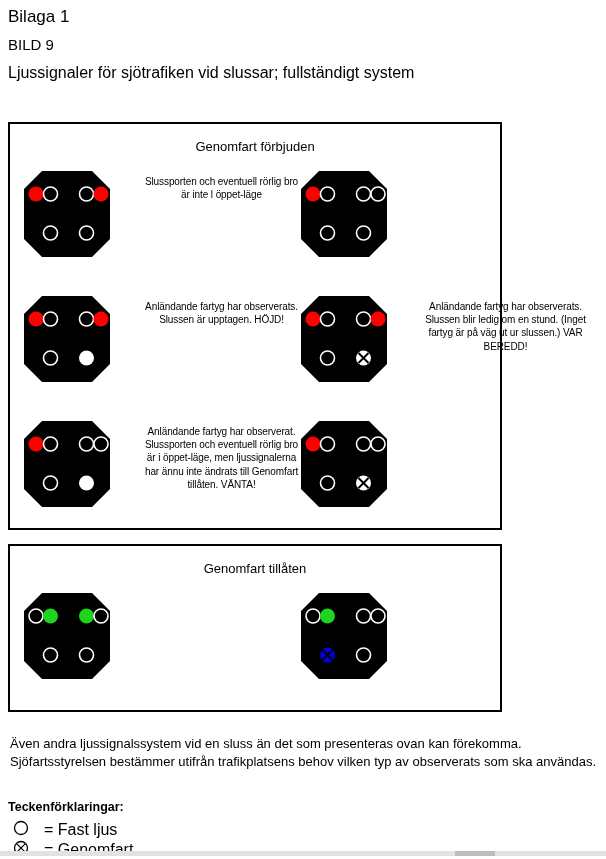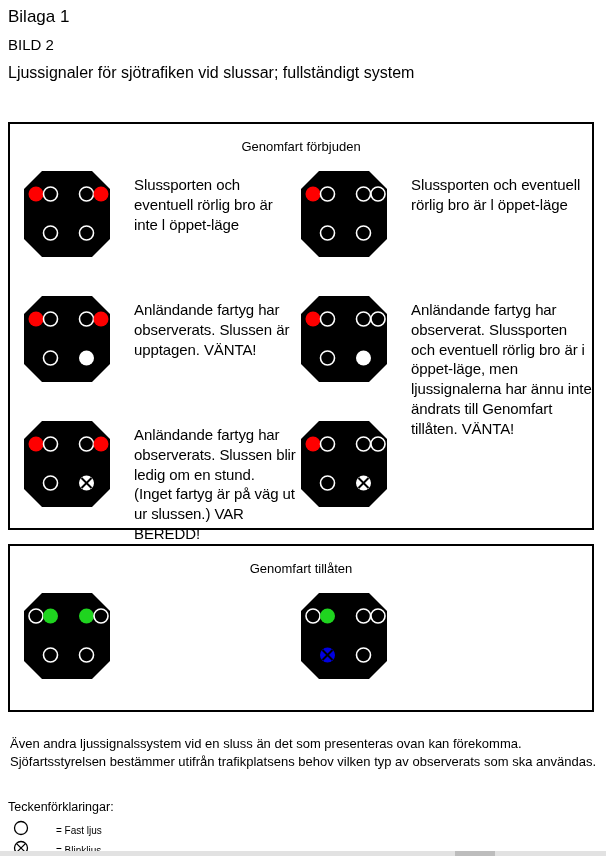--- a/index.html
+++ b/index.html
@@ -6,57 +6,57 @@
   body{
     width:606px;height:859px;position:relative;overflow:hidden;
     background:#ffffff;color:#000;
     font-family:"Liberation Sans", sans-serif;
   }
   .hdr{position:absolute;left:8px;white-space:nowrap}
   #hdr-annex{top:7px;font-size:17px}
   #hdr-figure{top:36px;font-size:15px}
   #hdr-title{top:64px;font-size:16px}
 
-  .signal-box{position:absolute;left:8px;width:586px;border:2px solid #000;background:#fff;box-sizing:border-box}
+  .signal-box{position:absolute;left:8px;width:494px;border:2px solid #000;background:#fff;box-sizing:border-box}
   #box-forbidden{top:122px;height:408px}
   #box-allowed{top:544px;height:168px}
   .box-title{text-align:center;font-size:13px;margin-top:15px;height:17px}
 
   .entries{display:grid;grid-template-columns:291px 291px;margin-top:6px}
   .entry{display:flex;align-items:flex-start;box-sizing:border-box}
   #box-forbidden .entry{height:125px}
   #box-allowed .entry{height:110px}
   .entry:nth-child(odd){padding-left:14px}
   .panel{flex:none;margin-top:9px}
   .entry-text{
-    font-size:15px;line-height:1.32;letter-spacing:-0.1px;
-    margin-top:13px;margin-left:24px;
+    font-size:10px;line-height:1.32;letter-spacing:-0.1px;
+    margin-top:13px;margin-left:32px;text-align:center;
   }
   .entry:nth-child(odd) .entry-text{width:162px}
   .entry:nth-child(even) .entry-text{width:190px}
 
   .footnote{position:absolute;left:10px;font-size:13px;white-space:nowrap}
   #footnote-0{top:736px}
   #footnote-1{top:754px}
 
-  #legend-title{position:absolute;left:8px;top:800px;font-size:12.5px;font-weight:normal}
+  #legend-title{position:absolute;left:8px;top:800px;font-size:12.5px;font-weight:bold}
   .legend-item{position:absolute;left:12px;display:flex;align-items:center}
   #legend-item-0{top:819px}
   #legend-item-1{top:839px}
   .legend-symbol{flex:none}
-  .legend-label{font-size:10px;margin-left:26px}
+  .legend-label{font-size:16px;margin-left:14px}
 
   #scrollbar-track{position:absolute;left:0;top:851px;width:606px;height:5px}
   #scrollbar-thumb{position:absolute;left:455px;top:0;width:40px;height:5px}
 </style>
 </head>
 <body>
 
 <div class="hdr" id="hdr-annex">Bilaga 1</div>
-<div class="hdr" id="hdr-figure">BILD 2</div>
+<div class="hdr" id="hdr-figure">BILD 9</div>
 <div class="hdr" id="hdr-title">Ljussignaler för sjötrafiken vid slussar; fullständigt system</div>
 
 <div class="signal-box" id="box-forbidden">
   <div class="box-title">Genomfart förbjuden</div>
   <div class="entries" id="entries-forbidden">
       <div class="entry">
         <span class="panel"><svg width="86" height="86" viewBox="0 0 86 86">
             <path d="M18 0 H68 L86 18 V68 L68 86 H18 L0 68 V18 Z" fill="#000000"></path>
             <circle cx="12" cy="23" r="7.5" fill="#fe0000"></circle>
             <circle cx="26.5" cy="23" r="7" fill="#000000" stroke="#ffffff" stroke-width="1.6"></circle>
@@ -70,59 +70,58 @@
       <div class="entry">
         <span class="panel"><svg width="86" height="86" viewBox="0 0 86 86">
             <path d="M18 0 H68 L86 18 V68 L68 86 H18 L0 68 V18 Z" fill="#000000"></path>
             <circle cx="12" cy="23" r="7.5" fill="#fe0000"></circle>
             <circle cx="26.5" cy="23" r="7" fill="#000000" stroke="#ffffff" stroke-width="1.6"></circle>
             <circle cx="62.5" cy="23" r="7" fill="#000000" stroke="#ffffff" stroke-width="1.6"></circle>
             <circle cx="77" cy="23" r="7" fill="#000000" stroke="#ffffff" stroke-width="1.6"></circle>
             <circle cx="26.5" cy="62" r="7" fill="#000000" stroke="#ffffff" stroke-width="1.6"></circle>
             <circle cx="62.5" cy="62" r="7" fill="#000000" stroke="#ffffff" stroke-width="1.6"></circle>
           </svg></span>
-        <div class="entry-text">Slussporten och eventuell rörlig bro är l öppet-läge</div>
       </div>
       <div class="entry">
         <span class="panel"><svg width="86" height="86" viewBox="0 0 86 86">
             <path d="M18 0 H68 L86 18 V68 L68 86 H18 L0 68 V18 Z" fill="#000000"></path>
             <circle cx="12" cy="23" r="7.5" fill="#fe0000"></circle>
             <circle cx="26.5" cy="23" r="7" fill="#000000" stroke="#ffffff" stroke-width="1.6"></circle>
             <circle cx="62.5" cy="23" r="7" fill="#000000" stroke="#ffffff" stroke-width="1.6"></circle>
             <circle cx="77" cy="23" r="7.5" fill="#fe0000"></circle>
             <circle cx="26.5" cy="62" r="7" fill="#000000" stroke="#ffffff" stroke-width="1.6"></circle>
             <circle cx="62.5" cy="62" r="7.5" fill="#ffffff"></circle>
           </svg></span>
-        <div class="entry-text">Anländande fartyg har observerats. Slussen är upptagen. VÄNTA!</div>
-      </div>
-      <div class="entry">
-        <span class="panel"><svg width="86" height="86" viewBox="0 0 86 86">
-            <path d="M18 0 H68 L86 18 V68 L68 86 H18 L0 68 V18 Z" fill="#000000"></path>
-            <circle cx="12" cy="23" r="7.5" fill="#fe0000"></circle>
-            <circle cx="26.5" cy="23" r="7" fill="#000000" stroke="#ffffff" stroke-width="1.6"></circle>
-            <circle cx="62.5" cy="23" r="7" fill="#000000" stroke="#ffffff" stroke-width="1.6"></circle>
-            <circle cx="77" cy="23" r="7" fill="#000000" stroke="#ffffff" stroke-width="1.6"></circle>
-            <circle cx="26.5" cy="62" r="7" fill="#000000" stroke="#ffffff" stroke-width="1.6"></circle>
-            <circle cx="62.5" cy="62" r="7.5" fill="#ffffff"></circle>
-          </svg></span>
-        <div class="entry-text">Anländande fartyg har observerat. Slussporten och eventuell rörlig bro är i öppet-läge, men ljussignalerna har ännu inte ändrats till Genomfart tillåten. VÄNTA!</div>
+        <div class="entry-text">Anländande fartyg har observerats. Slussen är upptagen. HÖJD!</div>
       </div>
       <div class="entry">
         <span class="panel"><svg width="86" height="86" viewBox="0 0 86 86">
             <path d="M18 0 H68 L86 18 V68 L68 86 H18 L0 68 V18 Z" fill="#000000"></path>
             <circle cx="12" cy="23" r="7.5" fill="#fe0000"></circle>
             <circle cx="26.5" cy="23" r="7" fill="#000000" stroke="#ffffff" stroke-width="1.6"></circle>
             <circle cx="62.5" cy="23" r="7" fill="#000000" stroke="#ffffff" stroke-width="1.6"></circle>
             <circle cx="77" cy="23" r="7.5" fill="#fe0000"></circle>
             <circle cx="26.5" cy="62" r="7" fill="#000000" stroke="#ffffff" stroke-width="1.6"></circle>
             <circle cx="62.5" cy="62" r="7.5" fill="#ffffff"></circle>
             <line x1="57.5" y1="57" x2="67.5" y2="67" stroke="#000000" stroke-width="2"></line>
             <line x1="57.5" y1="67" x2="67.5" y2="57" stroke="#000000" stroke-width="2"></line>
           </svg></span>
         <div class="entry-text">Anländande fartyg har observerats. Slussen blir ledig om en stund. (Inget fartyg är på väg ut ur slussen.) VAR BEREDD!</div>
+      </div>
+      <div class="entry">
+        <span class="panel"><svg width="86" height="86" viewBox="0 0 86 86">
+            <path d="M18 0 H68 L86 18 V68 L68 86 H18 L0 68 V18 Z" fill="#000000"></path>
+            <circle cx="12" cy="23" r="7.5" fill="#fe0000"></circle>
+            <circle cx="26.5" cy="23" r="7" fill="#000000" stroke="#ffffff" stroke-width="1.6"></circle>
+            <circle cx="62.5" cy="23" r="7" fill="#000000" stroke="#ffffff" stroke-width="1.6"></circle>
+            <circle cx="77" cy="23" r="7" fill="#000000" stroke="#ffffff" stroke-width="1.6"></circle>
+            <circle cx="26.5" cy="62" r="7" fill="#000000" stroke="#ffffff" stroke-width="1.6"></circle>
+            <circle cx="62.5" cy="62" r="7.5" fill="#ffffff"></circle>
+          </svg></span>
+        <div class="entry-text">Anländande fartyg har observerat. Slussporten och eventuell rörlig bro är i öppet-läge, men ljussignalerna har ännu inte ändrats till Genomfart tillåten. VÄNTA!</div>
       </div>
       <div class="entry">
         <span class="panel"><svg width="86" height="86" viewBox="0 0 86 86">
             <path d="M18 0 H68 L86 18 V68 L68 86 H18 L0 68 V18 Z" fill="#000000"></path>
             <circle cx="12" cy="23" r="7.5" fill="#fe0000"></circle>
             <circle cx="26.5" cy="23" r="7" fill="#000000" stroke="#ffffff" stroke-width="1.6"></circle>
             <circle cx="62.5" cy="23" r="7" fill="#000000" stroke="#ffffff" stroke-width="1.6"></circle>
             <circle cx="77" cy="23" r="7" fill="#000000" stroke="#ffffff" stroke-width="1.6"></circle>
             <circle cx="26.5" cy="62" r="7" fill="#000000" stroke="#ffffff" stroke-width="1.6"></circle>
             <circle cx="62.5" cy="62" r="7.5" fill="#ffffff"></circle>
@@ -172,18 +171,18 @@
         <circle cx="9" cy="9" r="6.5" fill="#ffffff" stroke="#000000" stroke-width="1.3"></circle>
       </svg></span>
   <span class="legend-label">= Fast ljus</span>
 </div>
 <div class="legend-item" id="legend-item-1">
   <span class="legend-symbol" id="legend-symbol-1"><svg width="18" height="18" viewBox="0 0 18 18">
         <circle cx="9" cy="9" r="6.5" fill="#ffffff" stroke="#000000" stroke-width="1.3"></circle>
         <line x1="4.6" y1="4.6" x2="13.4" y2="13.4" stroke="#000000" stroke-width="1.3"></line>
         <line x1="4.6" y1="13.4" x2="13.4" y2="4.6" stroke="#000000" stroke-width="1.3"></line>
       </svg></span>
-  <span class="legend-label">= Blinkljus</span>
+  <span class="legend-label">= Genomfart</span>
 </div>
 
 <div id="scrollbar-track" style="background: rgb(226, 226, 226);">
   <div id="scrollbar-thumb" style="background: rgb(189, 189, 189);"></div>
 </div>
 
 </body></html>

